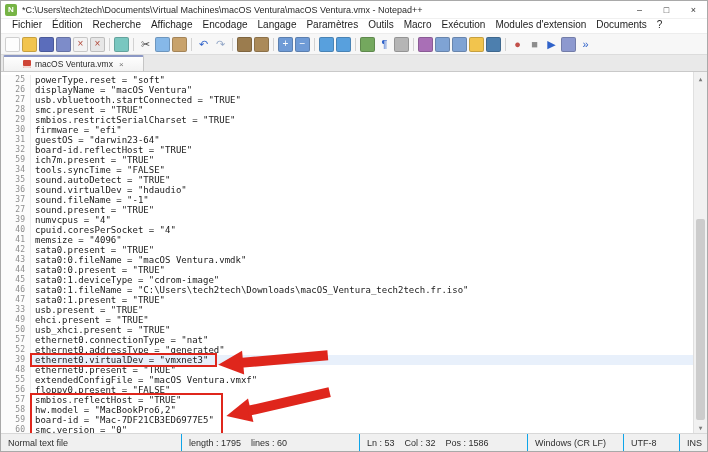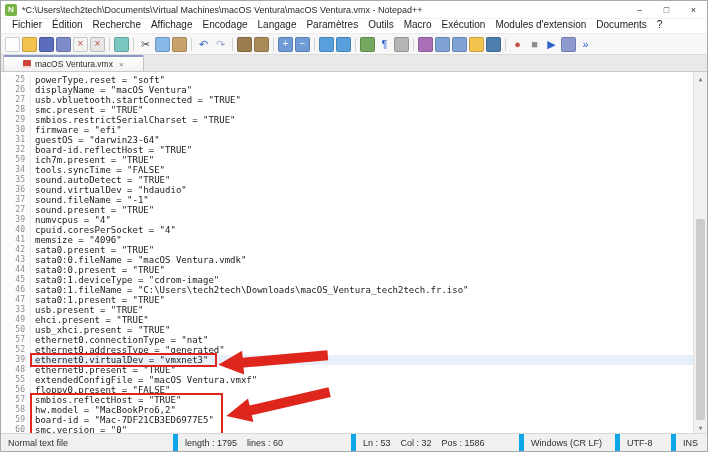--- a/index.html
+++ b/index.html
@@ -46,21 +46,21 @@
   
   .redbox{position:absolute;border:2px solid var(--red,#df261c);pointer-events:none;z-index:5}
   .red-arrow{position:absolute;z-index:6;pointer-events:none}
   .red-arrow .shaft{position:absolute;left:22px;right:0;top:50%;margin-top:-5px;height:10px;background:var(--red,#df261c)}
   .red-arrow .head{position:absolute;left:0;top:50%;margin-top:-12px;width:0;height:0;border-top:12px solid transparent;border-bottom:12px solid transparent;border-right:25px solid var(--red,#df261c)}
   .a1{left:217px;top:276px;width:110px;height:24px;transform:rotate(-5deg)}
   .a2{left:224px;top:320px;width:106px;height:24px;transform:rotate(-13deg)}
 
   
   .statusbar{flex:0 0 18px;display:flex;align-items:stretch;background:#f0f0f0;border-top:1px solid #d8d8d8;font-size:9px;color:#2e2e2e}
-  .sb{display:flex;align-items:center;padding:0 7px;border-left:5px solid #0ea5e9;white-space:pre;overflow:hidden;flex:0 0 auto}
+  .sb{display:flex;align-items:center;padding:0 7px;border-left:1px solid #0ea5e9;white-space:pre;overflow:hidden;flex:0 0 auto}
   .sb.doc{flex:1 1 auto;border-left:none}
 </style>
 </head>
 <body>
 
 <div class="window">
 
   <div class="titlebar">
     <span class="app-icon">N</span>
     <span class="title-text">*C:\Users\tech2tech\Documents\Virtual Machines\macOS Ventura\macOS Ventura.vmx - Notepad++</span>
@@ -193,16 +193,16 @@
   <div class="redbox" style="left: 29px; top: 281px; height: 14px; width: 187.44px;"></div>
       <div class="redbox" style="left: 29px; top: 321px; height: 44px; width: 192.86px;"></div>
     </div>
 
   <div class="statusbar">
     <span class="sb doc">Normal text file</span>
     <span class="sb" style="width:178px">length : 1795    lines : 60</span>
     <span class="sb" style="width:168px">Ln : 53    Col : 32    Pos : 1586</span>
     <span class="sb" style="width:96px">Windows (CR LF)</span>
     <span class="sb" style="width:56px">UTF-8</span>
-    <span class="sb" style="width:36px">INS</span>
+    <span class="sb" style="width:28px">INS</span>
   </div>
 
 </div>
 
 </body></html>

